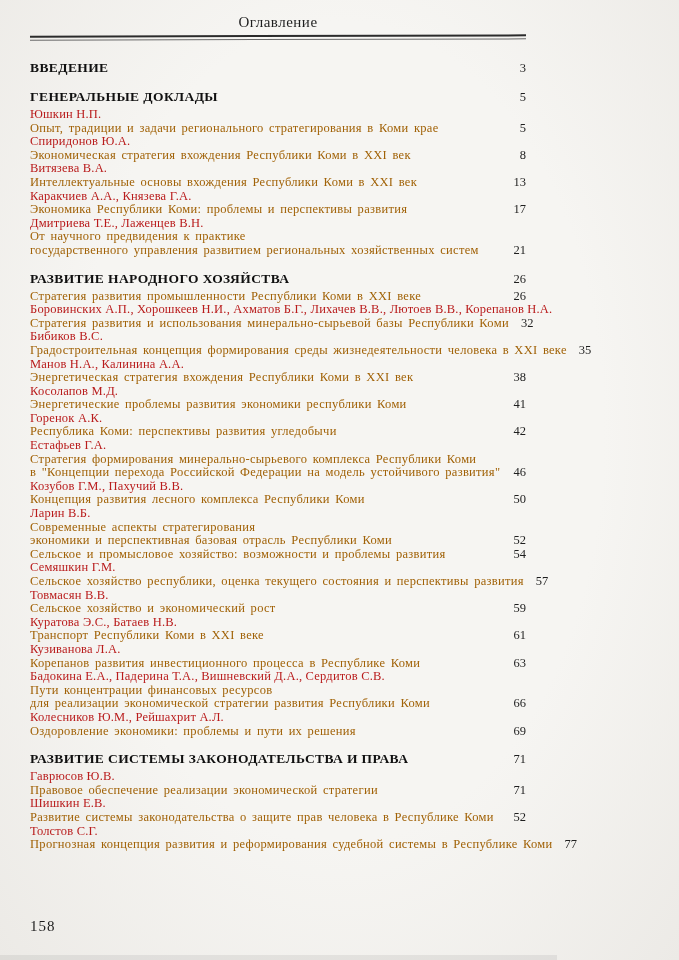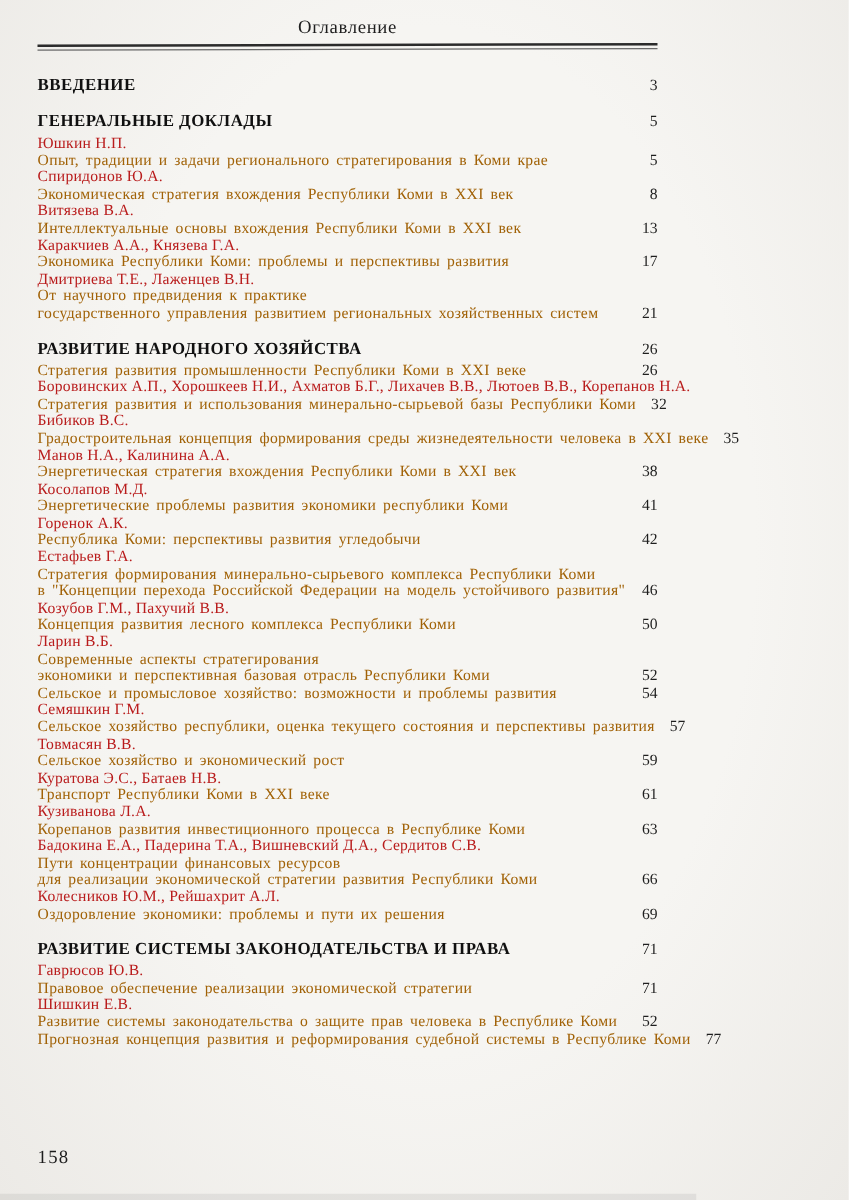--- a/index.html
+++ b/index.html
@@ -360,20 +360,21 @@
     <div class="line entry-authors">Шишкин Е.В.</div>
     <div>
               <div class="line title-line">
                 <span class="title-text">Развитие системы законодательства о защите прав человека в Республике Коми</span>
                 <span class="page-num">52</span>
               </div>
             </div>
   </div>
 
   <div>
+    <div class="line entry-authors">Толстов С.Г.</div>
     <div>
               <div class="line title-line">
                 <span class="title-text">Прогнозная концепция развития и реформирования судебной системы в Республике Коми</span>
                 <span class="page-num">77</span>
               </div>
             </div>
   </div>
 </div>
   </div>
 </div>

